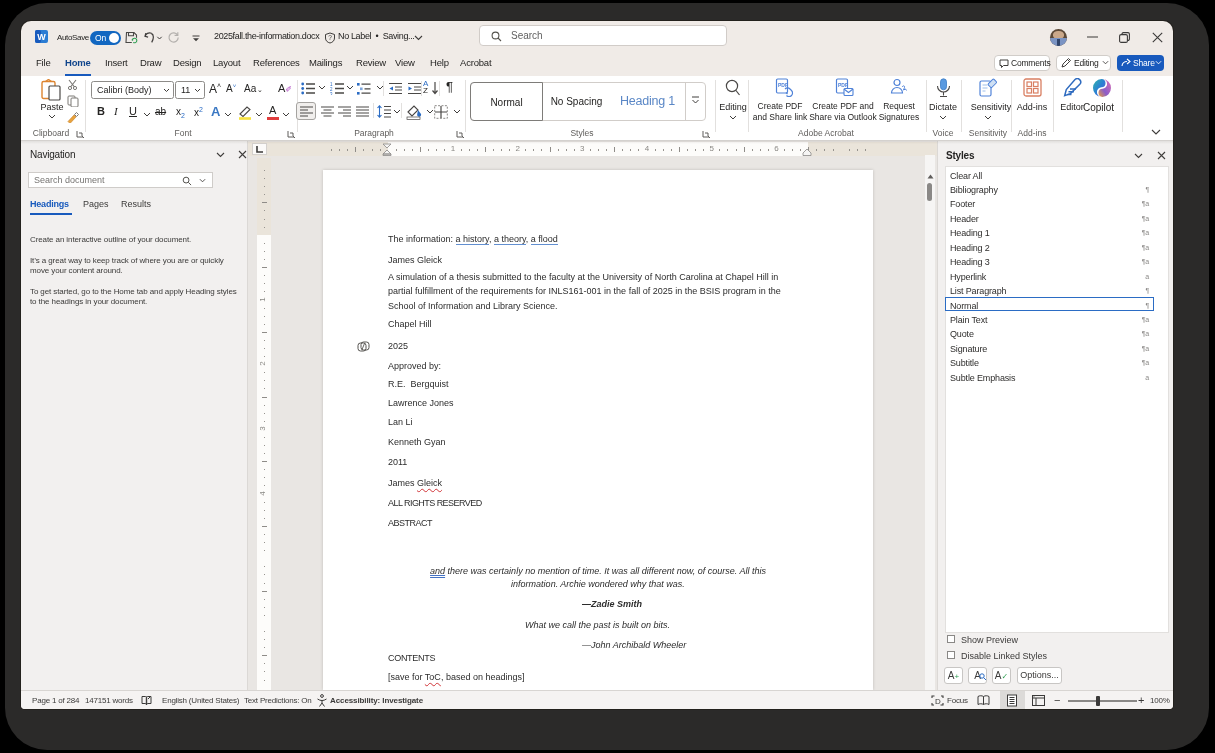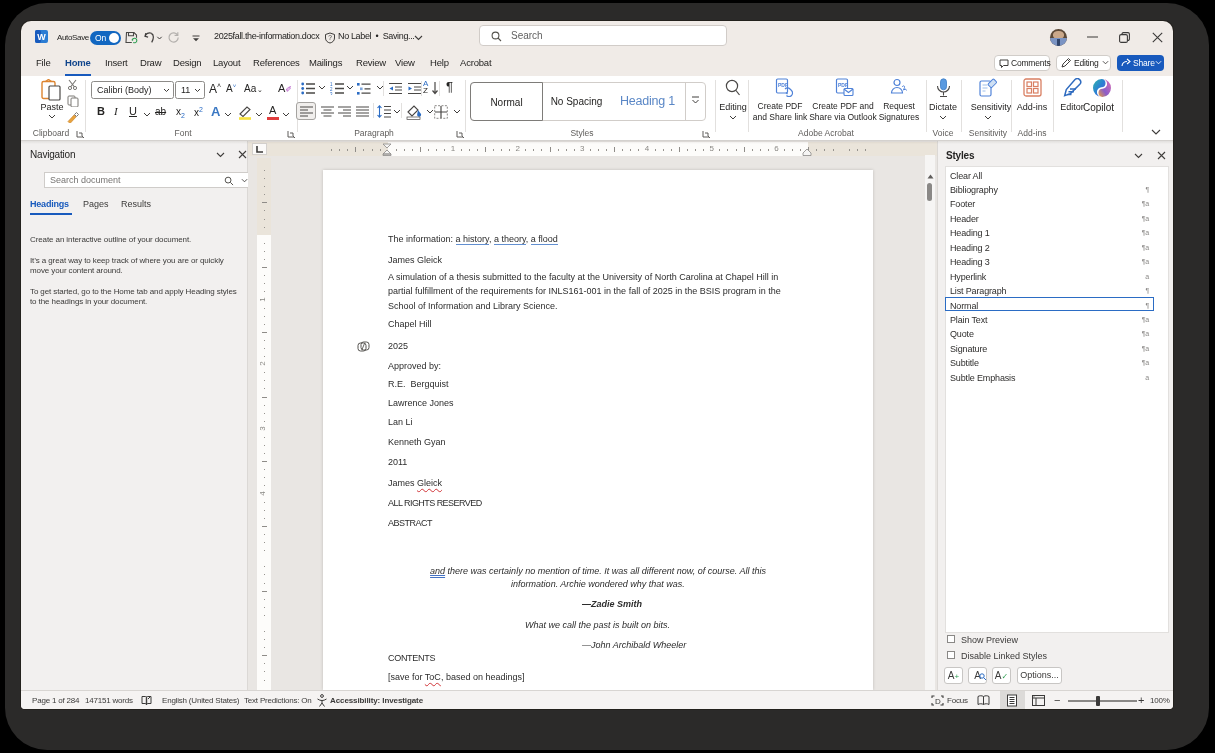--- a/index.html
+++ b/index.html
@@ -405,21 +405,21 @@
   </div>
   <div class="abs" style="left:0;top:120px;width:1152px;height:3px;background:linear-gradient(rgba(80,70,60,.10),rgba(80,70,60,0));z-index:50"></div>
   <div id="navpane">
     <span class="abs" style="left:9px;top:8px;font-size:10px;font-weight:normal;letter-spacing:-0.2px;color:#252423">Navigation</span>
     <svg class="abs" style="left:195px;top:11px" width="9" height="6" viewBox="0 0 9 6">
         <path d="M1 1 l3.5 3.5 L8 1" fill="none" stroke="#403e3c" stroke-width="1.1"></path>
       </svg>
     <svg class="abs" style="left:217px;top:9px" width="9" height="9" viewBox="0 0 9 9">
         <path d="M1 1 L8 8 M8 1 L1 8" stroke="#403e3c" stroke-width="1.1"></path>
       </svg>
-    <div class="abs" style="left:23px;top:31px;width:211px;height:16px;background:#fff;border:1px solid #cfccc9;font-size:9px;color:#767472;line-height:14px;padding-left:5px">Search document
+    <div class="abs" style="left:7px;top:31px;width:185px;height:16px;background:#fff;border:1px solid #cfccc9;font-size:9px;color:#767472;line-height:14px;padding-left:5px">Search document
       <svg style="position:absolute;right:20px;top:3px" width="10" height="10" viewBox="0 0 11 11">
           <circle cx="4.5" cy="4.5" r="3.2" fill="none" stroke="#55534f" stroke-width="1.1"></circle>
           <path d="M7 7 l3 3" stroke="#55534f" stroke-width="1.1"></path>
         </svg>
       <svg style="position:absolute;right:6px;top:5px" width="7" height="5" viewBox="0 0 8 5">
           <path d="M1 1 l3 3 3-3" fill="none" stroke="#403e3c" stroke-width="1"></path>
         </svg>
     </div>
     <span class="abs" style="left:9px;top:58px;font-size:9px;font-weight:bold;letter-spacing:-0.2px;color:#185abd">Headings</span>
     <span class="abs" style="left:9px;top:72px;width:42px;height:2px;background:#185abd"></span>

